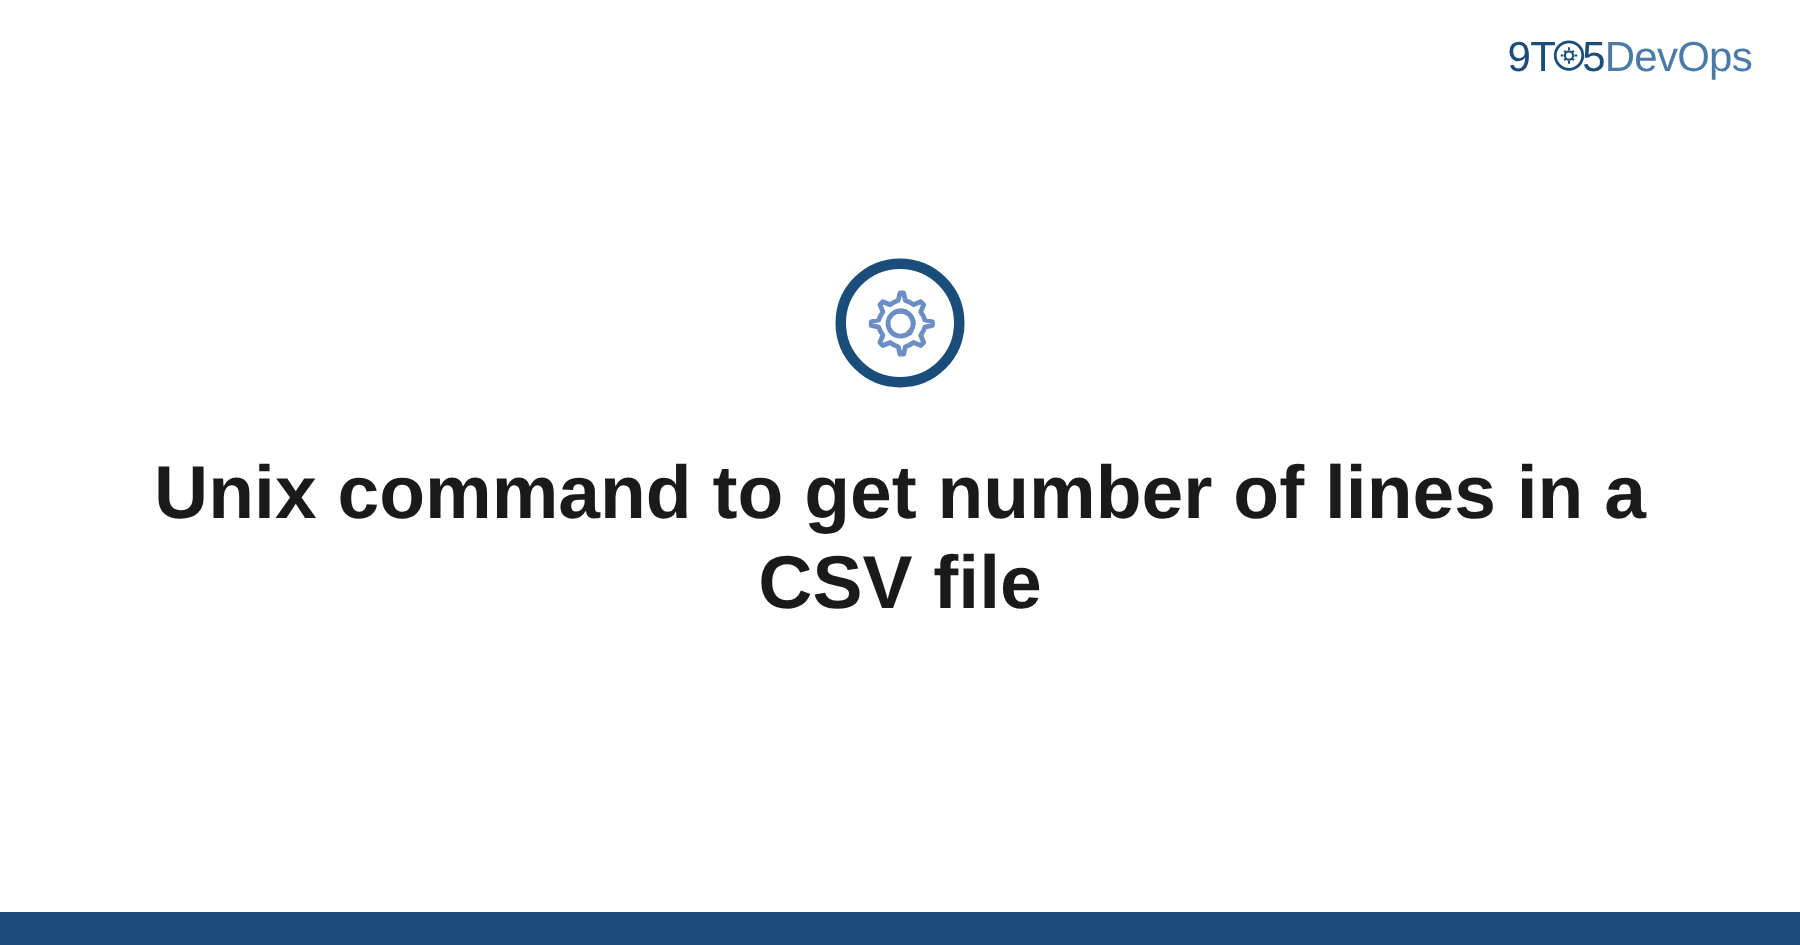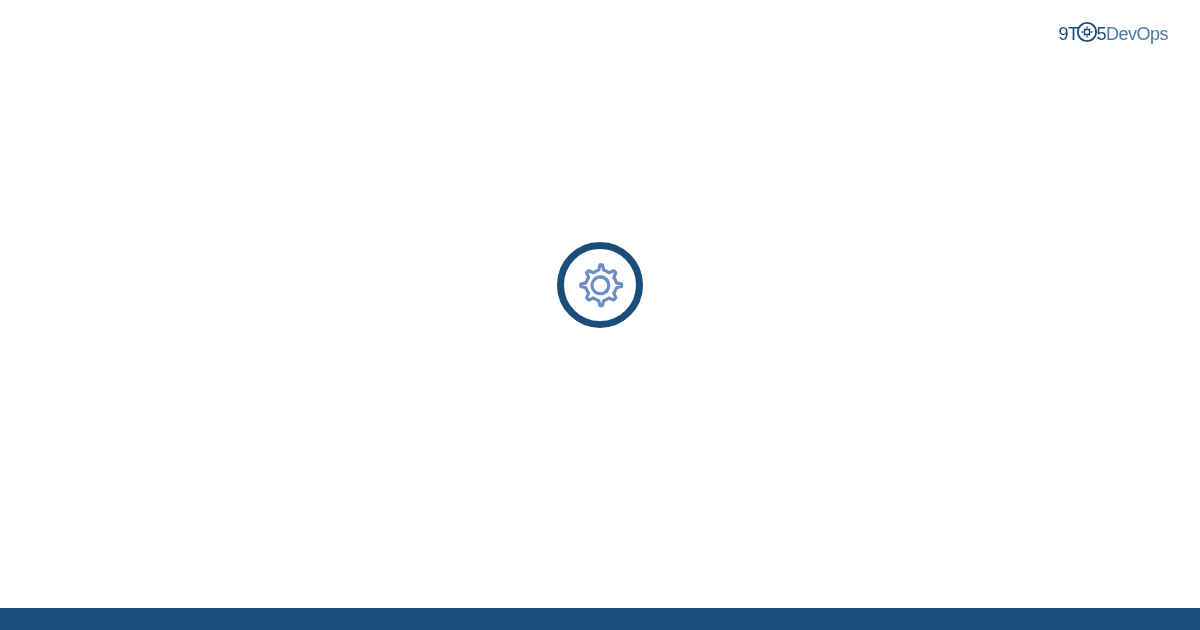--- a/index.html
+++ b/index.html
@@ -14,21 +14,21 @@
       font-family: -apple-system, BlinkMacSystemFont, "Segoe UI", Helvetica, Arial, sans-serif;
       position: relative;
       overflow: hidden;
     }
     .header {
       position: absolute;
       top: 22px;
       right: 32px;
     }
     .logo-text {
-      font-size: 18px;
+      font-size: 28px;
       font-weight: 400;
       letter-spacing: -0.5px;
     }
     .logo-part1 {
       color: #1a4d7a;
       font-weight: 500;
     }
     .logo-gear-inline {
       display: inline-block;
       vertical-align: middle;
@@ -101,15 +101,16 @@
   <div class="gear-badge">
     <div class="gear-inner">
       <svg width="48" height="48" viewBox="0 0 24 24" fill="none">
         <path d="M12 2 L13.2 2 L13.8 4.5 C14.8 4.8 15.7 5.3 16.5 5.9 L18.9 4.9 L19.9 5.9 L18.9 8.3 C19.5 9.1 20 10 20.3 11 L22.8 11.6 L22.8 12.8 L20.3 13.4 C20 14.4 19.5 15.3 18.9 16.1 L19.9 18.5 L18.9 19.5 L16.5 18.5 C15.7 19.1 14.8 19.6 13.8 19.9 L13.2 22.4 L12 22.4 L11.4 19.9 C10.4 19.6 9.5 19.1 8.7 18.5 L6.3 19.5 L5.3 18.5 L6.3 16.1 C5.7 15.3 5.2 14.4 4.9 13.4 L2.4 12.8 L2.4 11.6 L4.9 11 C5.2 10 5.7 9.1 6.3 8.3 L5.3 5.9 L6.3 4.9 L8.7 5.9 C9.5 5.3 10.4 4.8 11.4 4.5 L12 2 Z" stroke="#6b8fc4" stroke-width="1.6" fill="none" stroke-linejoin="round"></path>
         <circle cx="12.2" cy="12.2" r="4.2" stroke="#6b8fc4" stroke-width="1.6" fill="none"></circle>
         <path d="M12.2 8 A4.2 4.2 0 0 1 16.4 12.2" stroke="#6b8fc4" stroke-width="1.6" fill="none" stroke-linecap="round"></path>
         <circle cx="15.2" cy="15.2" r="1" fill="#6b8fc4"></circle>
       </svg>
     </div>
   </div>
+  <h1 class="title">Unix command to get number of lines in a CSV file</h1>
 </div>
 
 <div class="footer-bar"></div>
 
 </body></html>

